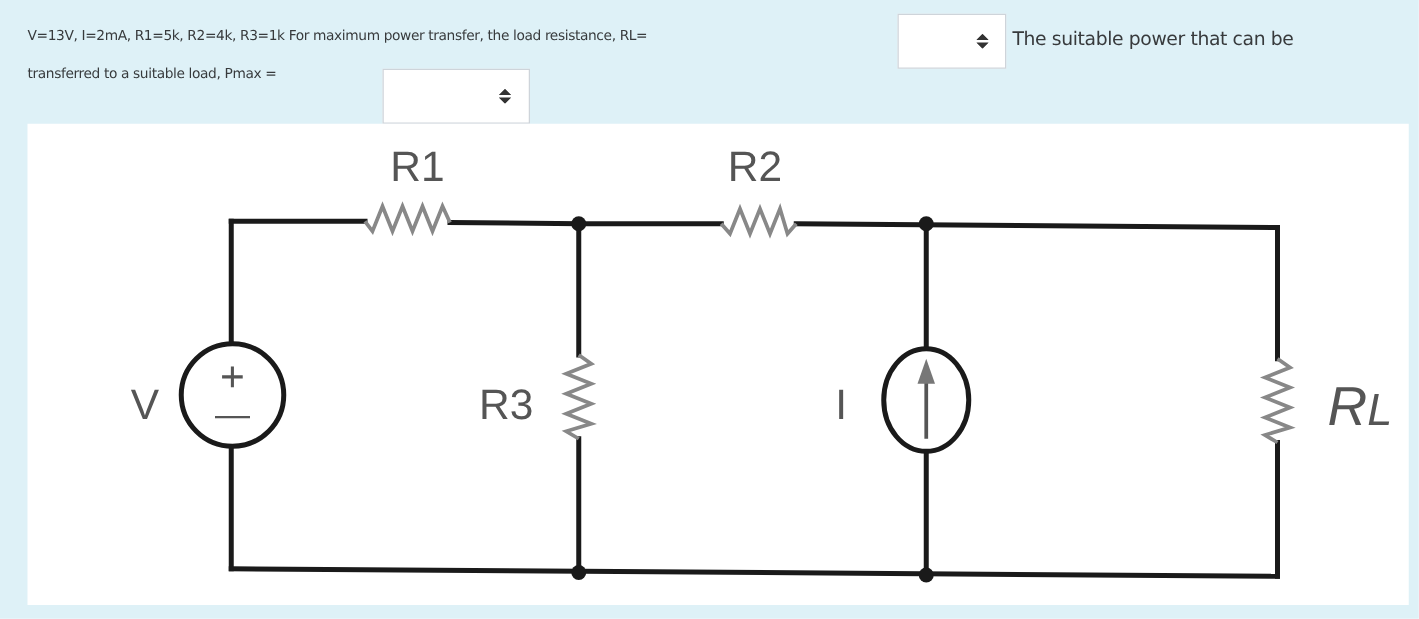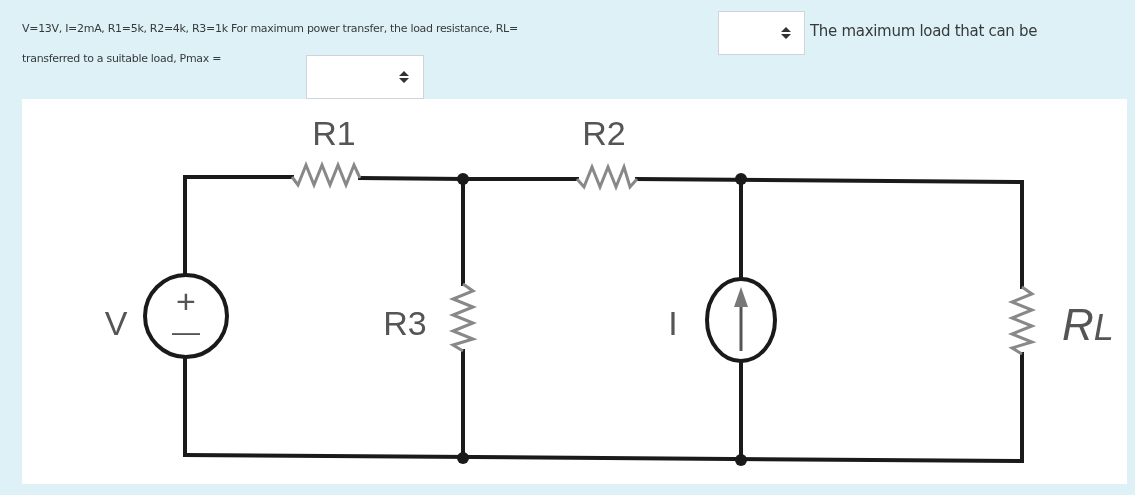--- a/index.html
+++ b/index.html
@@ -35,21 +35,21 @@
 
 <div class="qtext line1">V=13V, I=2mA, R1=5k, R2=4k, R3=1k For maximum power transfer, the load resistance, RL=</div>
 
 <div class="sel sel1">
   <span></span>
   <svg class="arr" viewBox="0 0 10 12">
     <path d="M5 0 L10 5 L0 5 Z M0 7 L10 7 L5 12 Z" fill="#333"></path>
   </svg>
 </div>
 
-<div class="after1">The maximum load that can be</div>
+<div class="after1">The suitable power that can be</div>
 
 <div class="qtext line2">transferred to a suitable load, Pmax =</div>
 
 <div class="sel sel2">
   <span></span>
   <svg class="arr" viewBox="0 0 10 12">
     <path d="M5 0 L10 5 L0 5 Z M0 7 L10 7 L5 12 Z" fill="#333"></path>
   </svg>
 </div>
 

